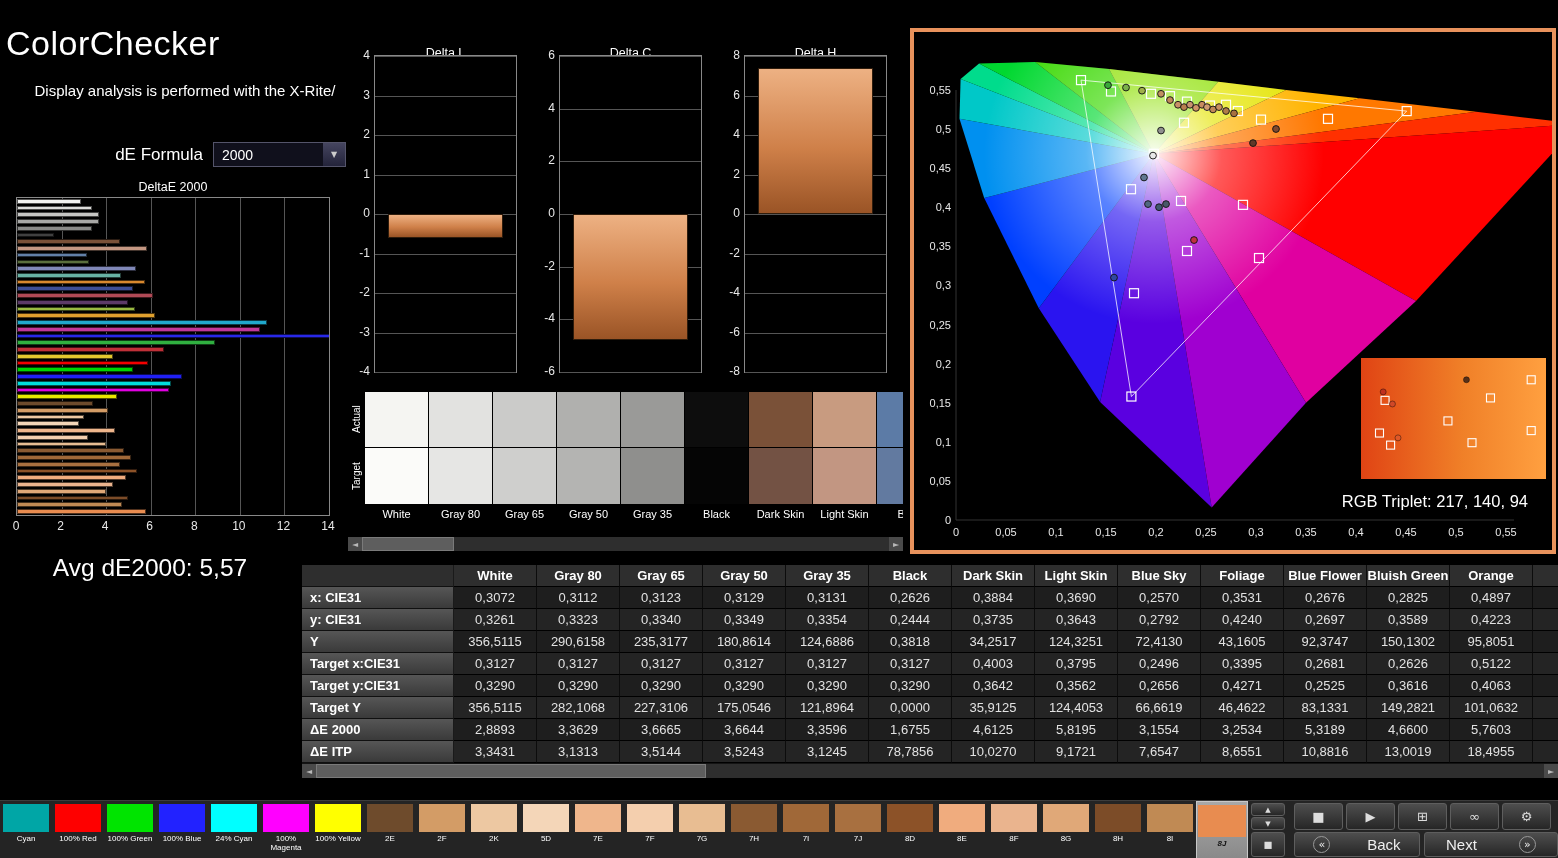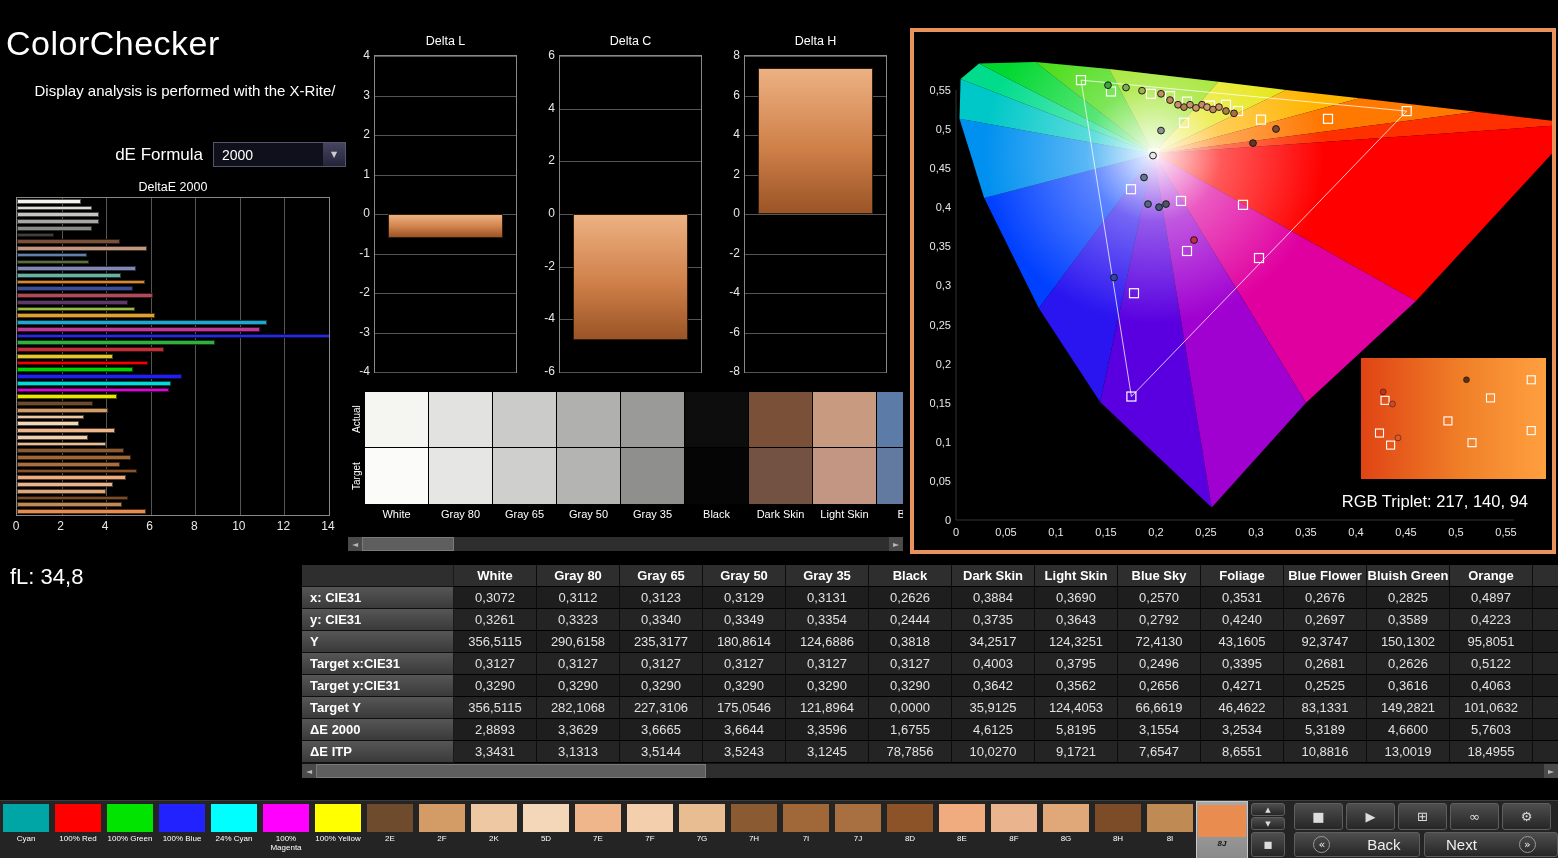--- a/index.html
+++ b/index.html
@@ -24,21 +24,21 @@
   
   #deltae{position:absolute;left:8px;top:176px;width:330px;height:364px;}
   #deltae .chart-title{position:absolute;top:4px;left:8px;width:314px;text-align:center;}
   #deltae-plot{position:absolute;left:8px;top:21px;width:314px;height:319px;border:1px solid #888;overflow:hidden;}
   .hbar{position:absolute;left:0;border:1px solid rgba(0,0,0,.65);}
   #deltae-xlabels{position:absolute;left:0;top:343px;width:330px;height:16px;}
   #deltae-xlabels .xlab{position:absolute;width:22px;text-align:center;font-size:12px;color:#e8e8e8;}
 
   
   .vchart{position:absolute;top:34px;width:168px;height:362px;}
-  .vchart .chart-title{position:absolute;top:0;left:22px;width:143px;text-align:center;}
+  .vchart .chart-title{position:absolute;top:12px;left:22px;width:143px;text-align:center;}
   .vplot{position:absolute;left:22px;top:21px;width:143px;height:318px;border:1px solid #888;}
   .ylab{position:absolute;left:0;width:18px;text-align:right;font-size:12px;color:#e8e8e8;}
   .vbar{position:absolute;left:9%;width:82%;background:linear-gradient(180deg,#edb183 0%,#cf8049 55%,#9a5426 100%);border:1px solid #2e1c0c;}
 
   
   #strip{position:absolute;left:348px;top:386px;width:555px;height:166px;background:#000;overflow:hidden;}
   .rot{position:absolute;left:1px;width:14px;font-size:10px;color:#fff;writing-mode:vertical-rl;transform:rotate(180deg);display:flex;align-items:center;justify-content:center;}
   #rot-actual{top:6px;height:55px;} #rot-target{top:62px;height:56px;}
   .pcol{position:absolute;top:6px;width:63px;}
   .pa{height:55px;} .pt{height:56px;margin-top:1px;}
@@ -426,21 +426,21 @@
         <rect x="613.2" y="394.6" width="8" height="8" fill="none" stroke="#ffffff" stroke-width="1.1"></rect>
         <circle cx="469.2" cy="359.88" r="3" fill="#c03020" stroke="rgba(0,0,0,0.5)" stroke-width="0.8"></circle>
         <circle cx="478.45" cy="371.98" r="3" fill="#d04828" stroke="rgba(0,0,0,0.5)" stroke-width="0.8"></circle>
         <circle cx="552.45" cy="347.78" r="3" fill="#583018" stroke="rgba(0,0,0,0.5)" stroke-width="0.8"></circle>
         <circle cx="484" cy="405.86" r="3" fill="#e05828" stroke="rgba(0,0,0,0.5)" stroke-width="0.8"></circle>
       </svg>
     <div id="rgb-triplet">RGB Triplet: 217, 140, 94</div>
   </div>
 
   <div id="stats">
-    <div class="stat-fl">fL: 34,8</div>
+    <div class="stat-avg">Avg dE2000: 5,57</div>
   </div>
 
   <div id="table">
     <div id="table-grid">
         <div class="trow thead">
           <div class="tlabel"></div>
           <div class="tcell">White</div>
           <div class="tcell">Gray 80</div>
           <div class="tcell">Gray 65</div>
           <div class="tcell">Gray 50</div>

